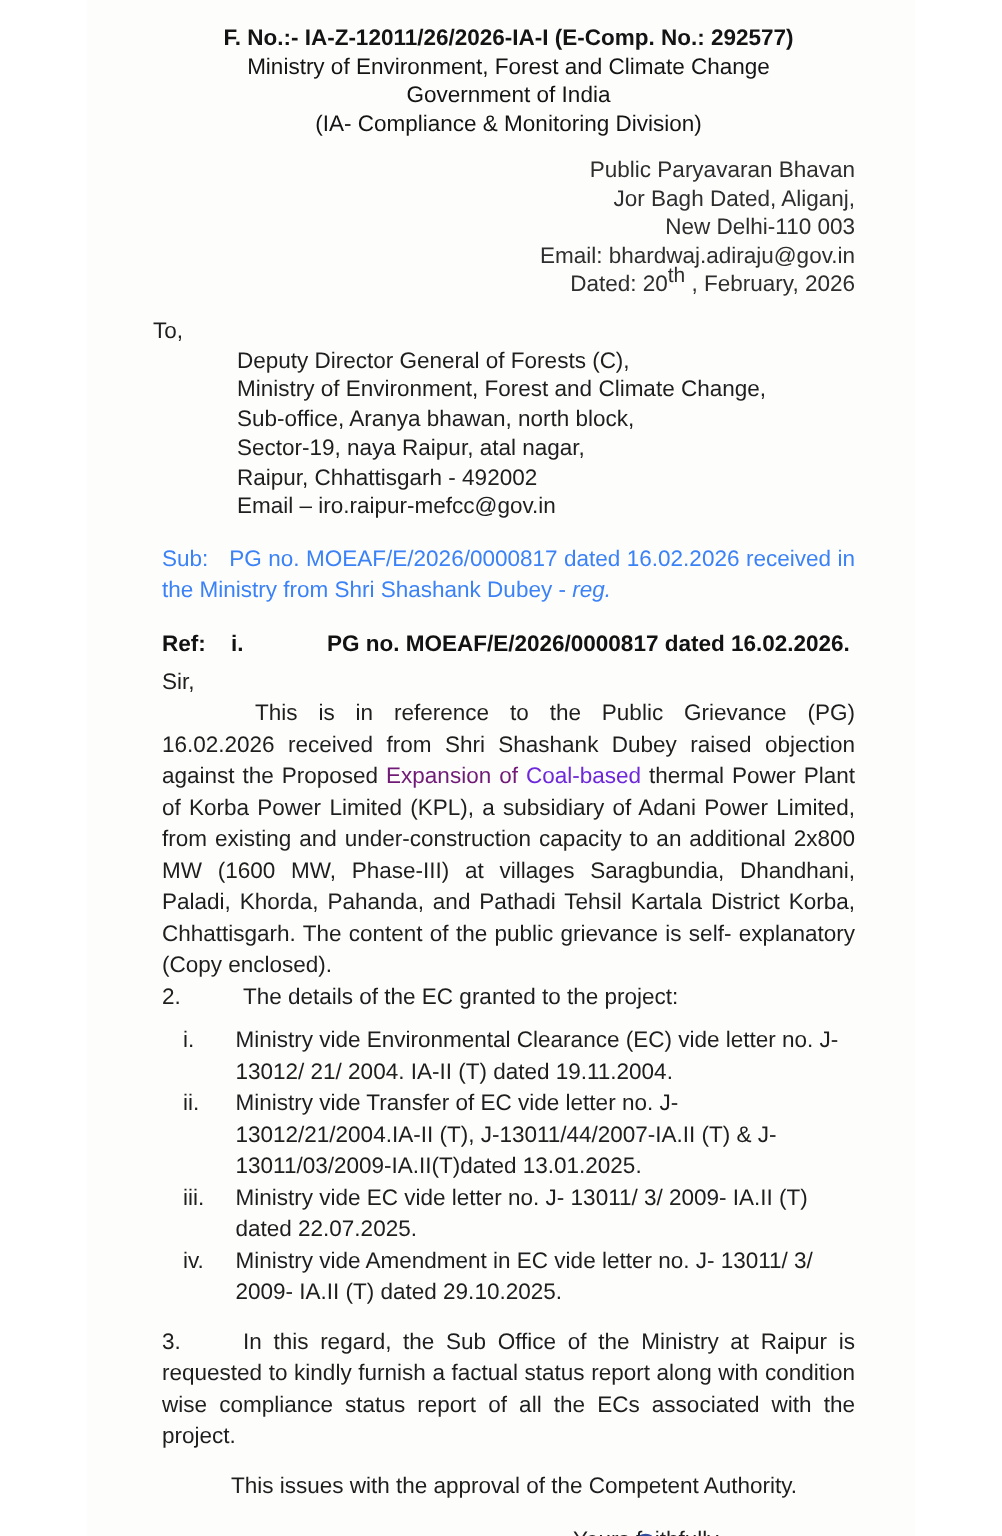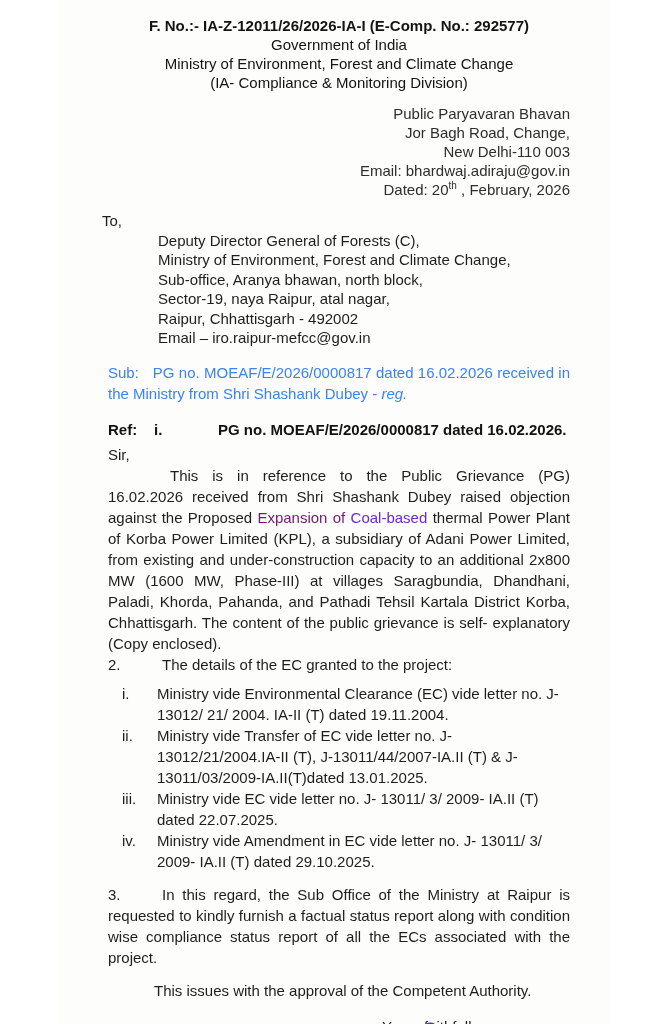--- a/index.html
+++ b/index.html
@@ -12,21 +12,21 @@
     font-family: "Liberation Sans", "DejaVu Sans", sans-serif;
     color: #1e1e1e;
     font-size: 15px;
     line-height: 21px;
     box-sizing: border-box;
     padding: 16px 40px 0 50px;
   }
   .hdr { text-align: center; line-height: 19px; color:#141414; }
   .hdr .fno { font-weight: bold; }
   .sender { text-align: right; margin-top: 12px; line-height: 19px; color:#2e2e2e; }
-  .sender sup { font-size: 10px; line-height: 0; }
+  .sender sup { font-size: 14px; line-height: 0; }
   .recipient { margin-top: 12px; line-height: 19.5px; }
   .recipient .to { margin-left: -6px; }
   .recipient .addr { margin-left: 50px; }
   .subject { margin-top: 14px; font-weight: normal; text-align: justify; color:#3b82f6; }
   .subject .lbl { margin-right: 14px; }
   .subject .reg { font-style: italic; }
   .refline { margin-top: 14px; font-weight: bold; color:#121212; }
   .refline .lbl { display:inline-block; width: 46px; }
   .refline .idx { display:inline-block; width: 64px; }
   .sir { margin-top: 4px; }
@@ -50,28 +50,28 @@
   .sigtitle { line-height: 18px; }
   .sig-svg { position: absolute; left: 28px; top: 0px; pointer-events: none; }
 </style>
 </head>
 <body>
 
 <div class="page">
 
   <div class="hdr">
     <div class="fno">F. No.:- IA-Z-12011/26/2026-IA-I (E-Comp. No.: 292577)</div>
+    <div>Ministry of Environment, Forest and Climate Change</div>
     <div>Government of India</div>
-    <div>Ministry of Environment, Forest and Climate Change</div>
     <div>(IA- Compliance &amp; Monitoring Division)</div>
   </div>
 
   <div class="sender">
     <div>Public Paryavaran Bhavan</div>
-    <div>Jor Bagh Road, Change,</div>
+    <div>Jor Bagh Dated, Aliganj,</div>
     <div>New Delhi-110 003</div>
     <div>Email: bhardwaj.adiraju@gov.in</div>
     <div><span>Dated: 20</span><sup>th</sup><span> , February, 2026</span></div>
   </div>
 
   <div class="recipient">
     <div class="to">To,</div>
     <div class="addr">
       <div>Deputy Director General of Forests (C),</div>
       <div>Ministry of Environment, Forest and Climate Change,</div>

